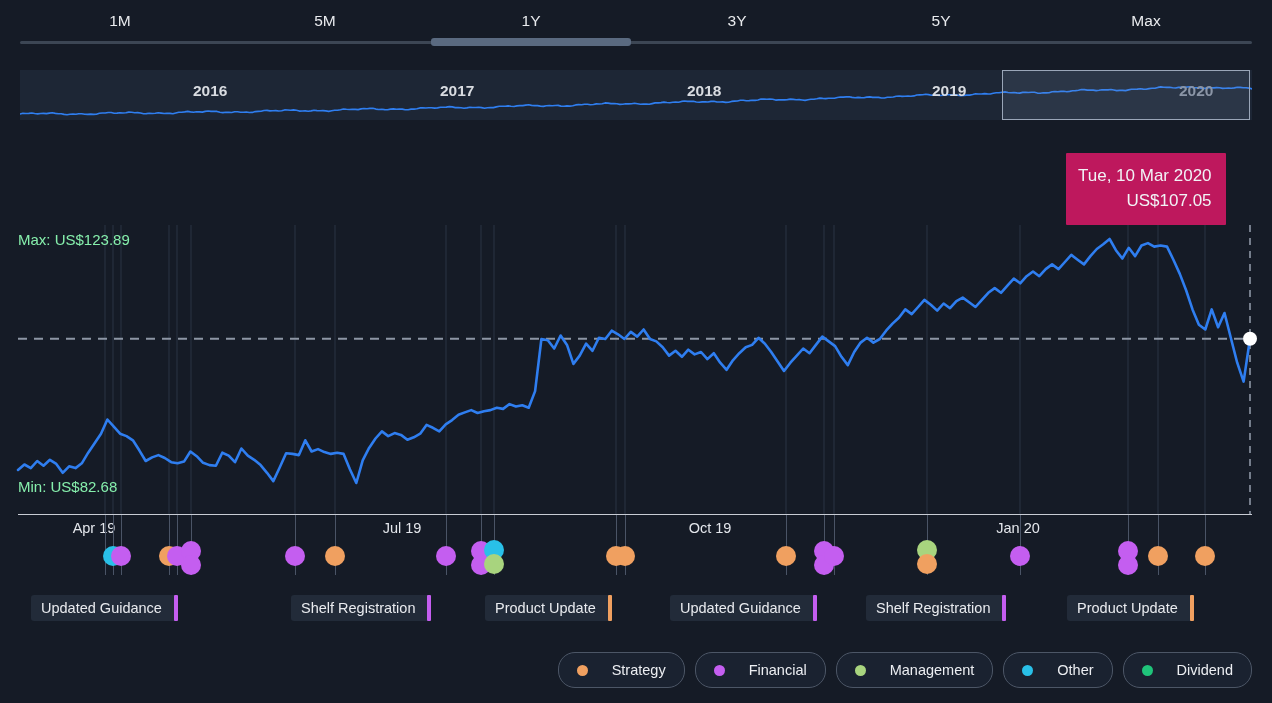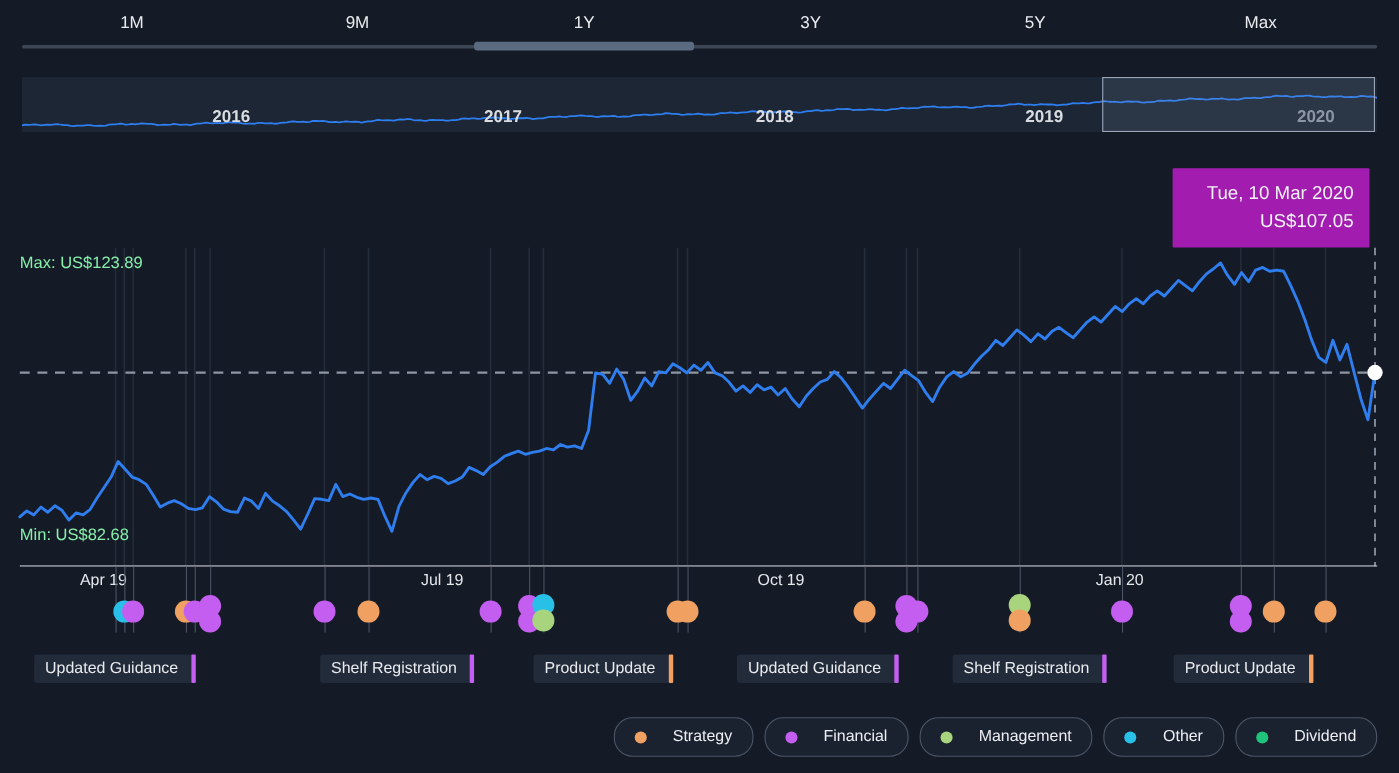--- a/index.html
+++ b/index.html
@@ -61,37 +61,36 @@
     background: #1d2635;
     overflow: hidden;
   }
   .nav-year {
     position: absolute;
     top: 12px;
     font-size: 15.5px;
     color: #d9dce1;
     font-weight: bold;
     user-select: none;
-    margin-top: 16px;
   }
   .nav-year.dim { color: #8b94a3; }
   .nav-selection {
     position: absolute;
     top: 70px;
     height: 50px;
     background: rgba(140, 160, 190, 0.13);
     border: 1px solid #9aa6b8;
     box-sizing: border-box;
   }
 
   
   .tooltip {
     position: absolute;
-    background: #a21caf;
-    padding: 10px 14px 12px 31px;
+    background: #be185d;
+    padding: 10px 14px 12px 12px;
     text-align: right;
     border-radius: 1px;
   }
   .tooltip-date {
     font-size: 17px;
     color: #f1f3f6;
     line-height: 25px;
     white-space: nowrap;
   }
   .tooltip-value {
@@ -219,21 +218,21 @@
     white-space: nowrap;
   }
 </style>
 </head>
 <body>
 
 <div class="range-tabs">
   <div class="range-tabs-track"></div>
   <div id="range-tabs-host">
       <div class="range-tab" style="left: 50px; width: 140px;">1M</div>
-      <div class="range-tab" style="left: 255px; width: 140px;">9M</div>
+      <div class="range-tab" style="left: 255px; width: 140px;">5M</div>
       <div class="range-tab" style="left: 461px; width: 140px;">1Y</div>
       <div class="range-tab-indicator" style="left: 431px; width: 200px;"></div>
       <div class="range-tab" style="left: 667px; width: 140px;">3Y</div>
       <div class="range-tab" style="left: 871px; width: 140px;">5Y</div>
       <div class="range-tab" style="left: 1076px; width: 140px;">Max</div>
     </div>
 </div>
 
 <div class="navigator">
   <svg width="1232" height="50" viewBox="0 0 1232 50">

